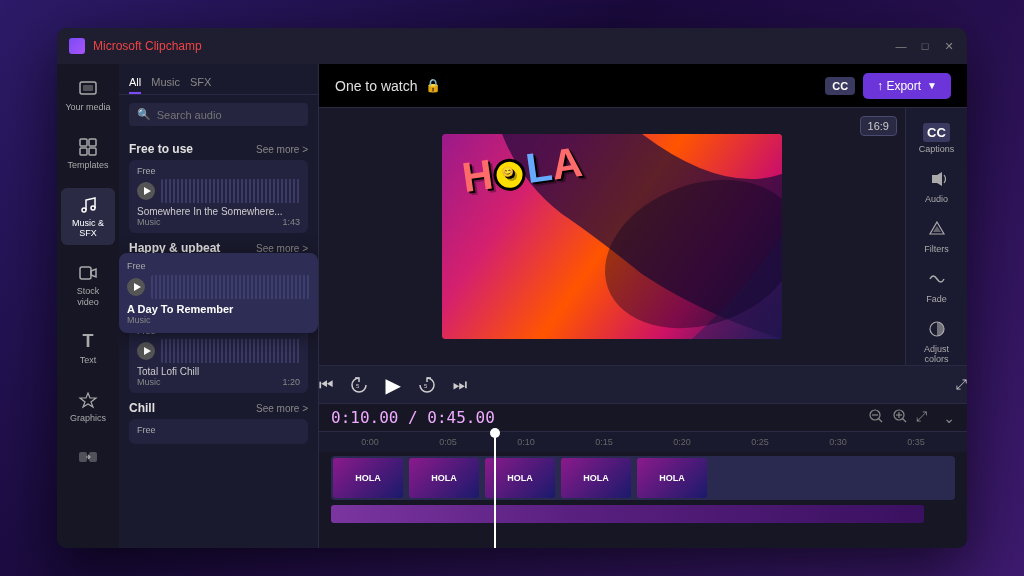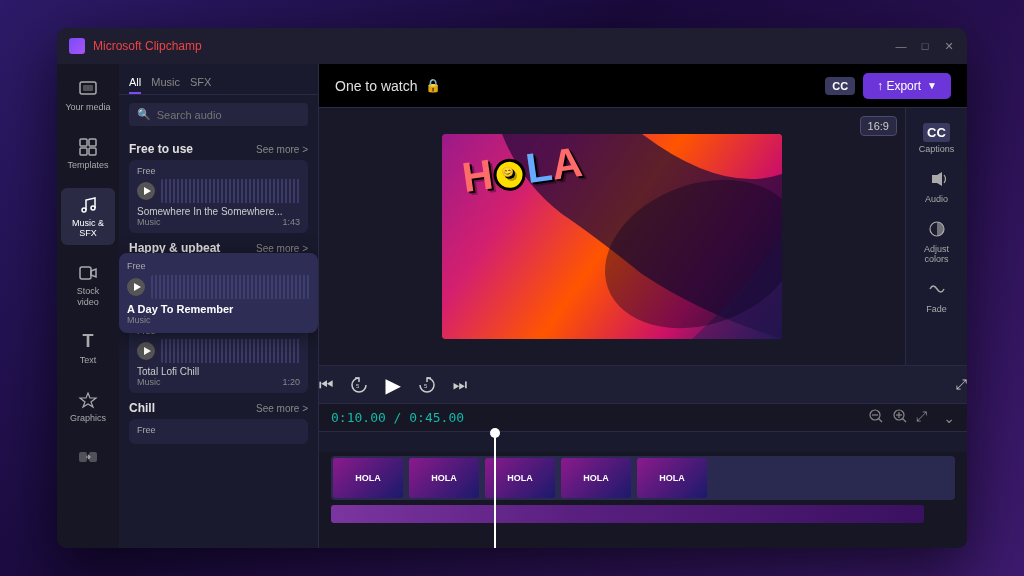--- a/index.html
+++ b/index.html
@@ -403,22 +403,22 @@
     }
     .timeline-header {
       height: 28px;
       display: flex;
       align-items: center;
       padding: 0 12px;
       border-bottom: 1px solid #2a2a45;
       gap: 8px;
     }
     .time-display {
-      font-size: 13px;
-      color: #14b8a6;
+      font-size: 16px;
+      color: #f0abfc;
       font-family: monospace;
     }
     .timeline-tools {
       display: flex;
       gap: 8px;
       margin-left: auto;
     }
     .timeline-tool-btn {
       color: #888;
       cursor: pointer;
@@ -717,33 +717,42 @@
               <svg width="18" height="18" viewBox="0 0 18 18" fill="none">
                 <polygon points="4,5 4,13 9,13 14,16 14,2 9,5" fill="#aaa"></polygon>
                 <path d="M16 5 Q19 9 16 13" stroke="#aaa" stroke-width="1.2" fill="none"></path>
               </svg>
             </div>
             <span class="right-icon-label">Audio</span>
           </div>
           <div class="right-icon-item">
             <div class="right-icon-shape">
               <svg width="18" height="18" viewBox="0 0 18 18" fill="none">
-                <circle cx="9" cy="9" r="7" stroke="#aaa" stroke-width="1.2" fill="none"></circle>
-                <path d="M9 2 A7 7 0 0 1 9 16 Z" fill="#aaa" opacity="0.6"></path>
+                <path d="M9 2 L16 14 L2 14 Z" stroke="#aaa" stroke-width="1.2" fill="none"></path>
+                <path d="M9 6 L13 12 L5 12 Z" fill="#aaa" opacity="0.5"></path>
               </svg>
             </div>
-            <span class="right-icon-label">Adjust colors</span>
+            <span class="right-icon-label">Filters</span>
           </div>
           <div class="right-icon-item">
             <div class="right-icon-shape">
               <svg width="18" height="18" viewBox="0 0 18 18" fill="none">
                 <path d="M2 9 Q5 3 9 9 Q13 15 16 9" stroke="#aaa" stroke-width="1.5" fill="none"></path>
               </svg>
             </div>
             <span class="right-icon-label">Fade</span>
+          </div>
+          <div class="right-icon-item">
+            <div class="right-icon-shape">
+              <svg width="18" height="18" viewBox="0 0 18 18" fill="none">
+                <circle cx="9" cy="9" r="7" stroke="#aaa" stroke-width="1.2" fill="none"></circle>
+                <path d="M9 2 A7 7 0 0 1 9 16 Z" fill="#aaa" opacity="0.6"></path>
+              </svg>
+            </div>
+            <span class="right-icon-label">Adjust colors</span>
           </div>
 
         </div>
       </div>
 
       <div class="playback-controls">
         <span class="ctrl-btn">⏮</span>
         <span class="ctrl-btn">
           <svg width="20" height="20" viewBox="0 0 20 20" fill="none">
             <path d="M10 3 A7 7 0 1 0 17 10" stroke="#ccc" stroke-width="1.5" fill="none"></path>
@@ -782,20 +791,30 @@
                 <line x1="4" y1="7" x2="10" y2="7" stroke="#888" stroke-width="1.2"></line>
                 <line x1="7" y1="4" x2="7" y2="10" stroke="#888" stroke-width="1.2"></line>
               </svg>
             </span>
             <span class="timeline-tool-btn">⤢</span>
           </div>
           <span style="margin-left:8px;" class="timeline-tool-btn">⌄</span>
         </div>
 
         <div class="timeline-ruler">
+          <div class="ruler-tick-row">
+            <span class="ruler-tick">0:00</span>
+            <span class="ruler-tick">0:05</span>
+            <span class="ruler-tick">0:10</span>
+            <span class="ruler-tick">0:15</span>
+            <span class="ruler-tick">0:20</span>
+            <span class="ruler-tick">0:25</span>
+            <span class="ruler-tick">0:30</span>
+            <span class="ruler-tick">0:35</span>
+          </div>
 
           <div style="position:absolute;left:27%;top:0;width:2px;height:120px;background:#fff;z-index:5;">
             <div style="width:10px;height:10px;background:#fff;border-radius:50%;position:absolute;top:-4px;left:-4px;"></div>
           </div>
         </div>
 
         <div class="timeline-tracks">
 
           <div class="track-strip video-track-strip" style="height:44px;display:flex;gap:6px;align-items:center;padding:2px;background:#2a2a50;border-radius:4px;">
             <div class="track-clip hola-clip" style="width:70px;height:40px;background:linear-gradient(135deg,#8b1a8b,#1a1a6b);display:flex;align-items:center;justify-content:center;border-radius:3px;font-size:9px;font-weight:900;color:#fff;">HOLA</div>

